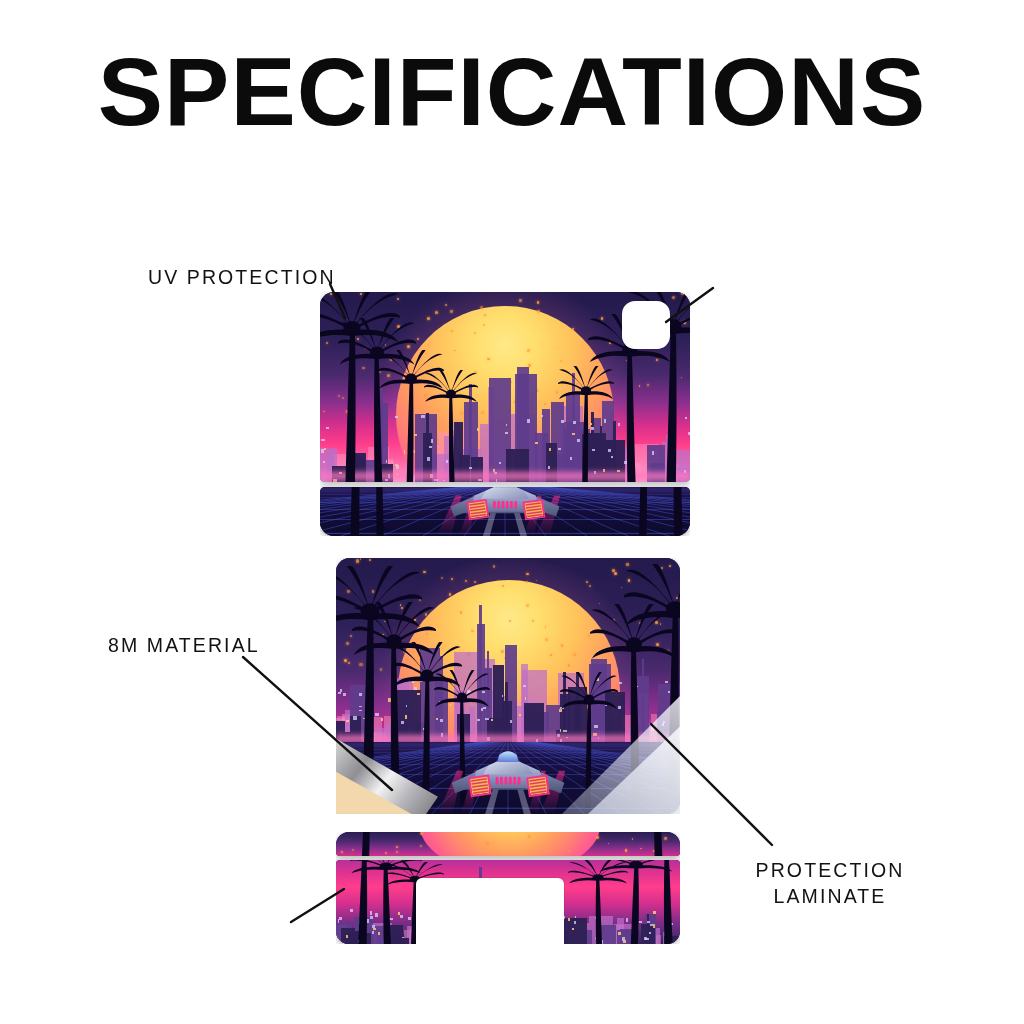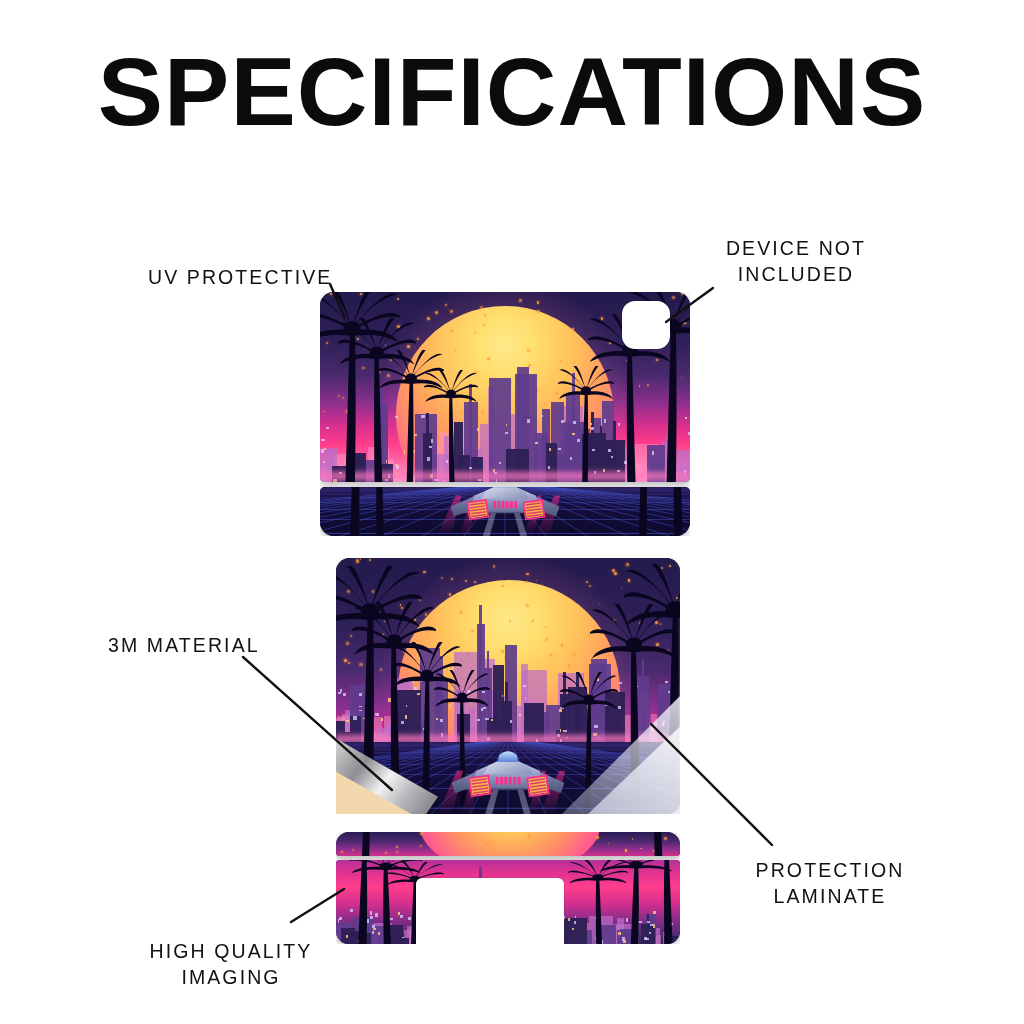--- a/index.html
+++ b/index.html
@@ -1423,28 +1423,24 @@
                 <ellipse cx="50" cy="40" rx="9" ry="7" fill="#0a0620"></ellipse>
               </g>
             </svg></div>
         </div>
       <div class="cutout pad" style="left:80px; top:18px; width:148px; height:72px;"></div>
     </div>
   </div>
 
   <div class="leader" style="left:318px; top:292px; width:0; height:0;"></div>
 
-  <div class="label" id="lbl-uv">UV PROTECTIVE</div>
-  <div class="label center" id="lbl-device">DEVICE NOT
-INCLUDED</div>
-  <div class="label" id="lbl-3m">3M MATERIAL</div>
+  <div class="label" id="lbl-uv">UV PROTECTION</div>
+  <div class="label" id="lbl-3m">8M MATERIAL</div>
   <div class="label center" id="lbl-laminate">PROTECTION
 LAMINATE</div>
-  <div class="label center" id="lbl-imaging">HIGH QUALITY
-IMAGING</div>
 
   <svg id="leaders" width="1024" height="1024" style="position:absolute;left:0;top:0;pointer-events:none;">
       <line x1="330" y1="284" x2="345" y2="318" stroke="#111" stroke-width="2.4" stroke-linecap="round"></line>
       <line x1="713" y1="288" x2="666" y2="322" stroke="#111" stroke-width="2.4" stroke-linecap="round"></line>
       <line x1="243" y1="657" x2="392" y2="790" stroke="#111" stroke-width="2.4" stroke-linecap="round"></line>
       <line x1="772" y1="845" x2="651" y2="724" stroke="#111" stroke-width="2.4" stroke-linecap="round"></line>
       <line x1="291" y1="922" x2="344" y2="889" stroke="#111" stroke-width="2.4" stroke-linecap="round"></line>
     </svg>
 
 </div>

